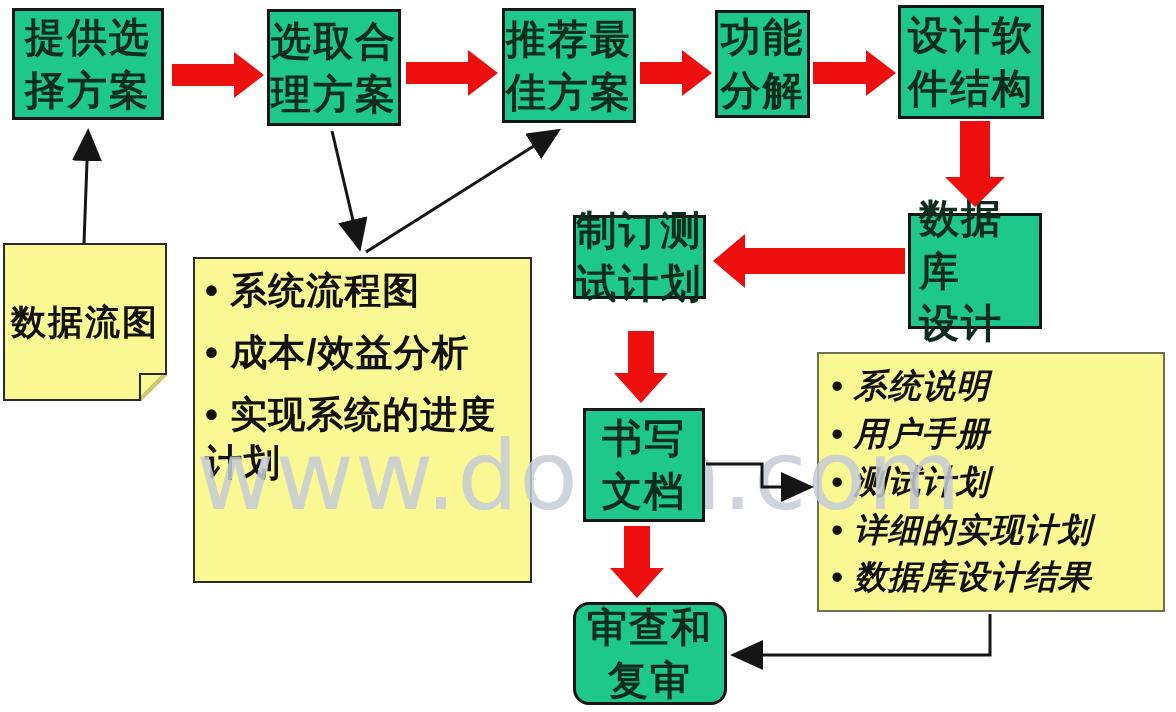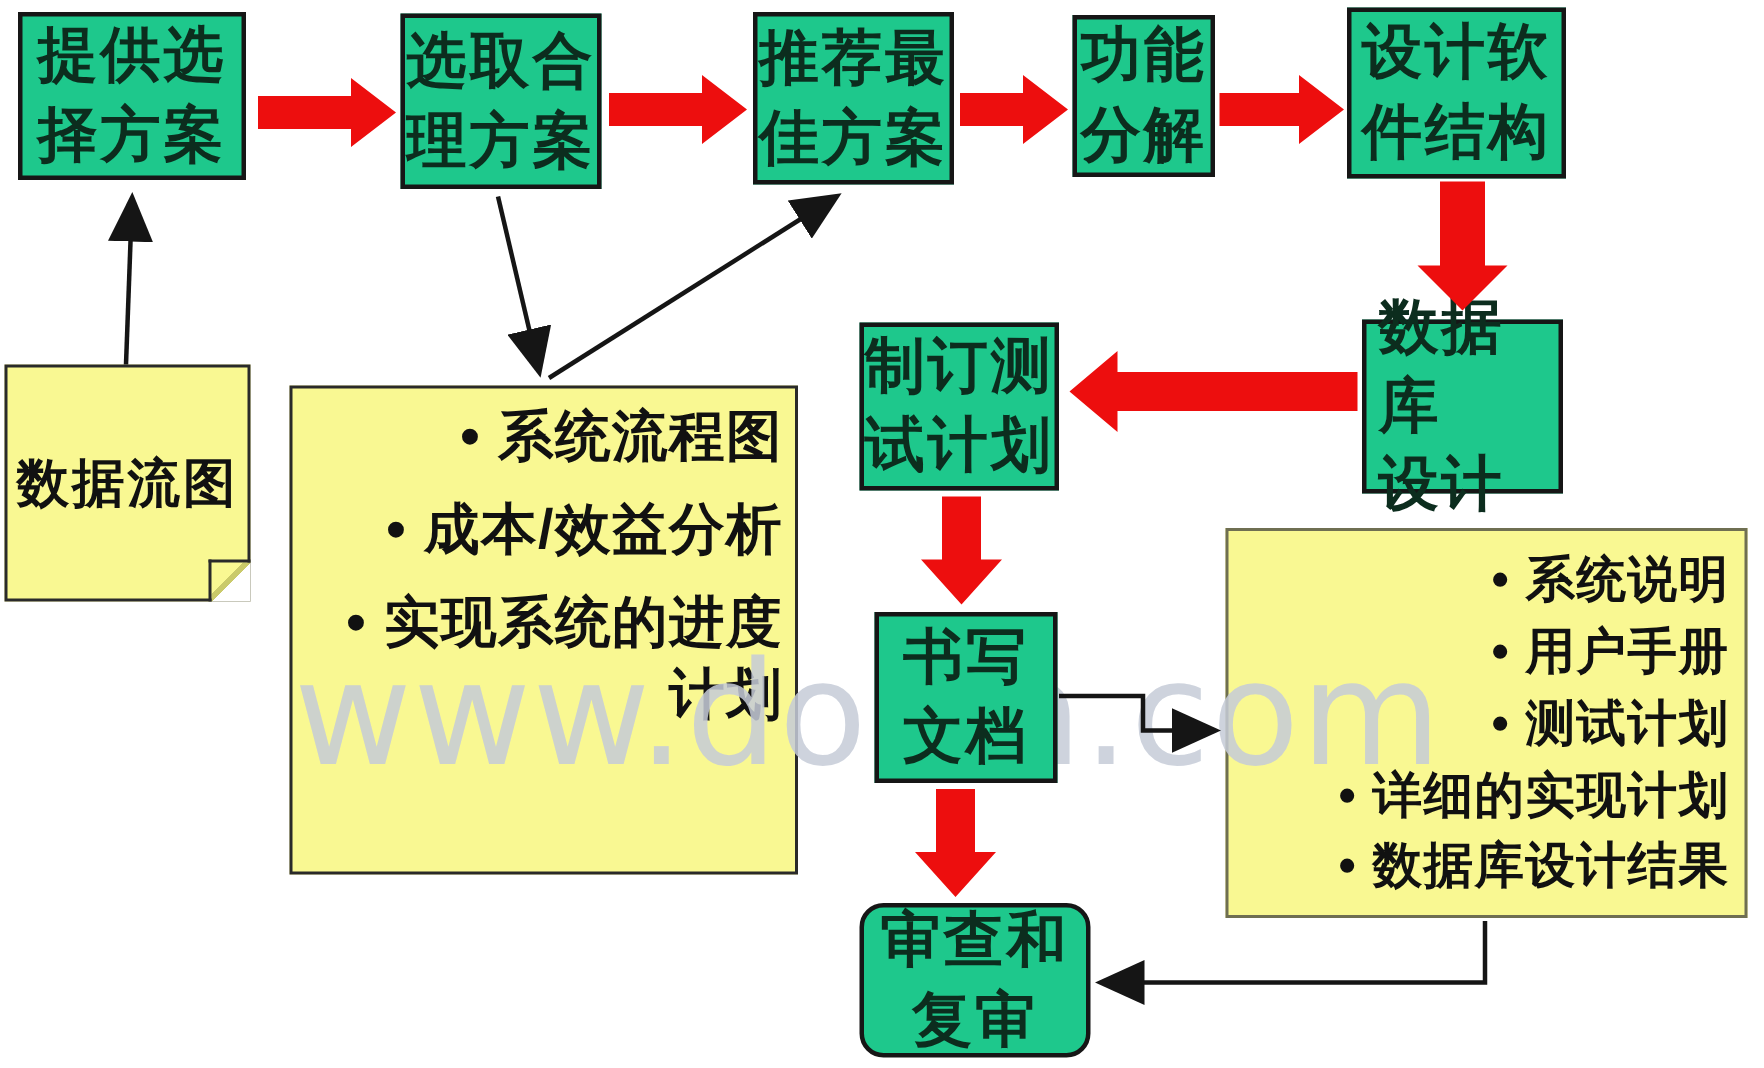--- a/index.html
+++ b/index.html
@@ -12,28 +12,28 @@
     position:absolute;z-index:3;box-sizing:border-box;
     background:var(--green,#1ec88c);border:3px solid #161616;
     display:flex;align-items:center;justify-content:center;
     color:#0c2d1e;font-weight:bold;font-size:40px;line-height:1.32;
     text-align:center;white-space:pre-line;letter-spacing:2px;
   }
   .gbox.align-left{justify-content:flex-start;text-align:left;padding-left:8px;}
   .ybox{
     position:absolute;z-index:1;box-sizing:border-box;
     background:var(--yellow,#f9f892);border:2px solid #2a2a2a;
-    color:#111;font-weight:bold;text-align:right;
+    color:#111;font-weight:bold;
   }
   .ybox ul{margin:0;padding:8px 8px 0 10px;list-style:none;}
   .ybox li{white-space:normal;}
   .ybox li::before{content:"• ";}
   #deliverables-design li{font-size:37px;line-height:1.30;margin-bottom:14px;letter-spacing:1px;}
   #deliverables-docs{border-color:#6f6f52;}
-  #deliverables-docs ul{padding:8px 10px 0 12px;}
+  #deliverables-docs ul{padding:8px 10px 0 12px;font-style:italic;}
   #deliverables-docs li{font-size:33px;line-height:1.45;letter-spacing:1px;}
   .note{
     position:absolute;z-index:1;box-sizing:border-box;
     background:var(--yellow,#f9f892);border:2px solid #2a2a2a;
     display:flex;align-items:center;justify-content:center;
     font-size:35px;font-weight:bold;color:#111;letter-spacing:2px;
   }
   .note .fold{
     position:absolute;right:-2px;bottom:-2px;width:26px;height:26px;
     background:linear-gradient(to left top,#ffffff 0 49%,#caca6a 49% 60%,var(--yellow,#f9f892) 60% 100%);
@@ -86,21 +86,21 @@
   <div class="gbox" style="left:267px;top:9px;width:134px;height:117px;">选取合
 理方案</div>
   <div class="gbox" style="left:502px;top:8px;width:134px;height:115px;">推荐最
 佳方案</div>
   <div class="gbox" style="left:715px;top:10px;width:95px;height:108px;">功能
 分解</div>
   <div class="gbox" style="left:898px;top:5px;width:146px;height:114px;">设计软
 件结构</div>
   <div class="gbox align-left" style="left:908px;top:213px;width:134px;height:116px;">数据库
 设计</div>
-  <div class="gbox" style="left:573px;top:215px;width:133px;height:112px;">制订测
+  <div class="gbox" style="left:573px;top:215px;width:133px;height:84px;">制订测
 试计划</div>
   <div class="gbox" style="left:583px;top:408px;width:122px;height:114px;text-align:right;">书写
 文档</div>
   <div class="gbox" style="left:573px;top:602px;width:154px;height:103px;border-radius:16px;">审查和
 复审</div>
 
   <svg id="arrows" width="1176" height="712" viewBox="0 0 1176 712">
     <defs>
       <marker id="ah" markerWidth="11" markerHeight="10" refX="9" refY="5" orient="auto">
         <path d="M0,0 L11,5 L0,10 z"></path>

